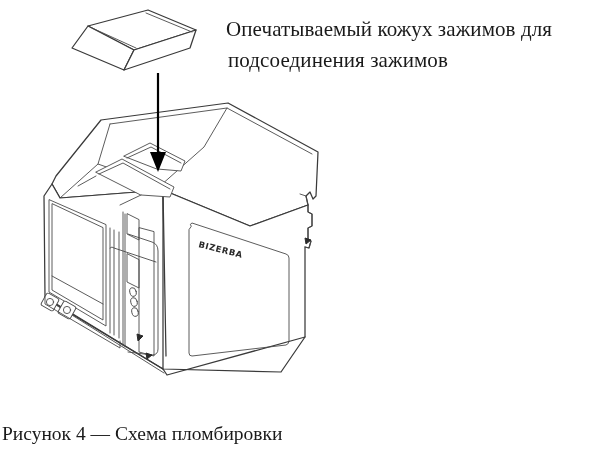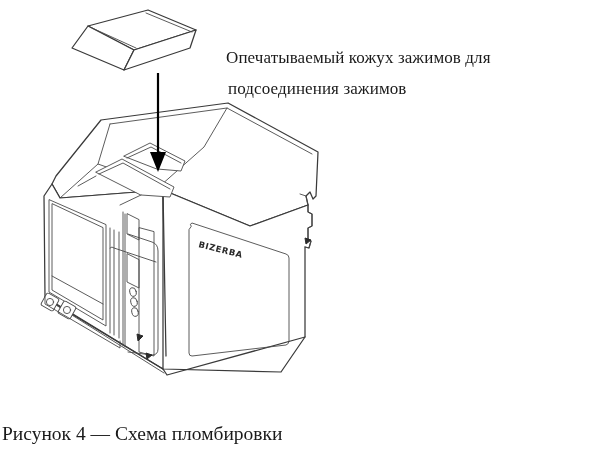--- a/index.html
+++ b/index.html
@@ -18,26 +18,25 @@
     height: 452px;
     background: #ffffff;
     overflow: hidden;
   }
   
   #annotation {
     position: absolute;
     left: 226px;
     top: 14px;
     width: 389px;
-    font-size: 17px;
+    font-size: 21px;
     line-height: 31px;
     letter-spacing: 0.1px;
     color: #1a1a1a;
     white-space: nowrap;
-    margin-top: 28px;
   }
   #annotation .ann-line {
     display: block;
   }
   #annotation .ann-line-2 {
     padding-left: 2px;
   }
   
   #figure-caption {
     position: absolute;

